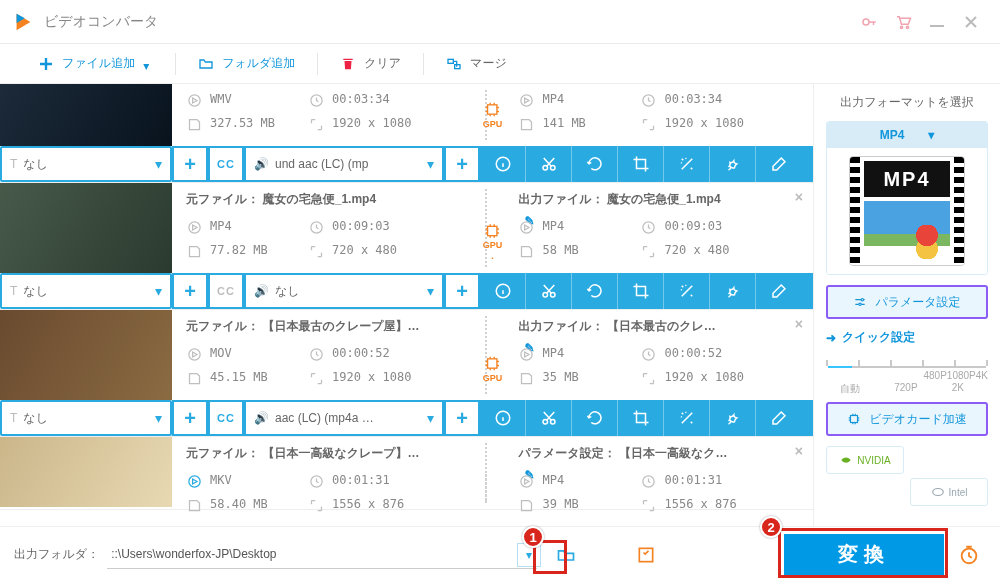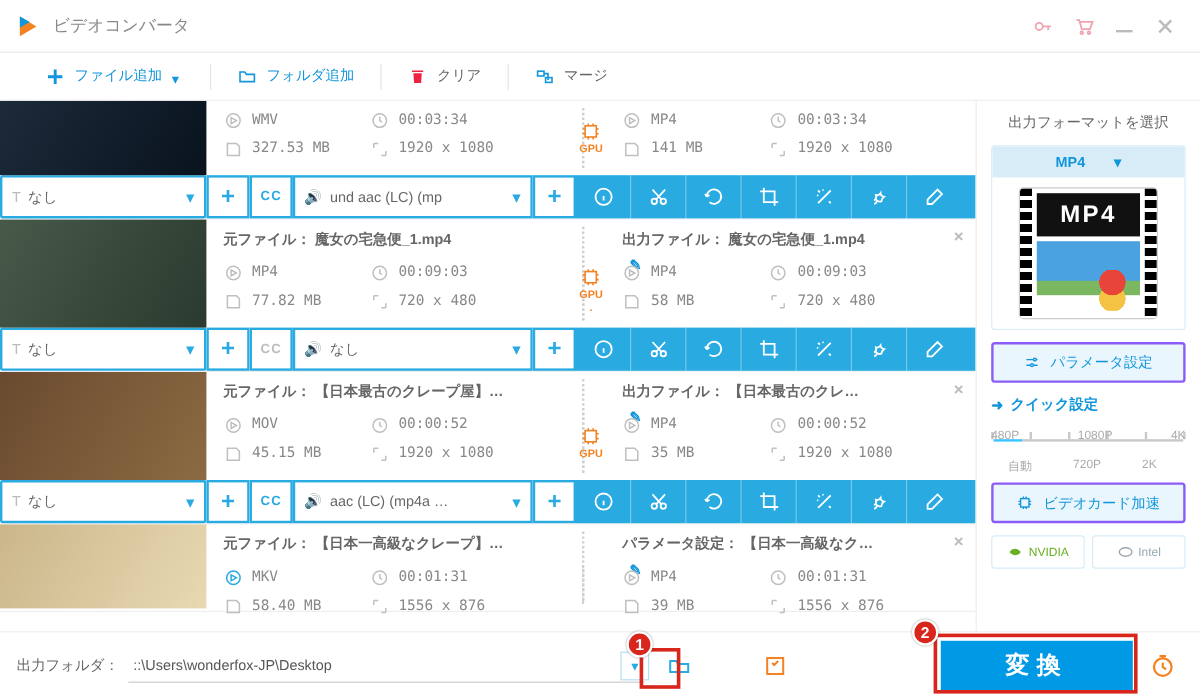--- a/index.html
+++ b/index.html
@@ -87,27 +87,27 @@
                 radial-gradient(circle at 50% 70%,#f5c342 0 40%,transparent 41%); }
 
   .side-btn { display:flex; align-items:center; justify-content:center; gap:8px; height:34px;
      border:2px solid #8b5cf6; background:#eaf6fd; color:#1296db; border-radius:3px; cursor:pointer; }
   .quick-title { color:#1296db; display:flex; align-items:center; gap:6px; font-weight:600; }
   .quick-scale { position:relative; height:36px; }
   .quick-scale .line { position:absolute; top:10px; left:2px; right:2px; height:2px;
     background:linear-gradient(90deg,#37c4ff 0 15%,#c9c9c9 15% 100%); }
   .quick-scale .ticks { position:absolute; top:4px; left:0; right:0; display:flex; justify-content:space-between; }
   .quick-scale .ticks span{ width:2px; height:6px; background:#c9c9c9; display:block; }
-  .quick-scale .labels { position:absolute; top:2px; left:0; right:0; display:flex; justify-content:space-between; font-size:10px; color:#aaa; }
+  .quick-scale .labels { position:absolute; top:14px; left:0; right:0; display:flex; justify-content:flex-end; font-size:10px; color:#aaa; }
   .quick-scale .labels2 { position:absolute; top:26px; left:14px; right:24px; display:flex; justify-content:space-between; font-size:10px; color:#aaa; }
 
   .gpu-row { display:flex; gap:6px; }
   .gpu-chip { flex:1; height:28px; border:1px solid #d7ecf7; border-radius:3px; display:flex; align-items:center; justify-content:center; gap:4px; font-size:10px; }
   .gpu-chip.nv { color:#6ab023; }
-  .gpu-chip.in { color:#9aa7b0; }
+  .gpu-chip.in { color:#9aa7b0;margin-top:32px; }
 
   
   .footer { height:56px; border-top:1px solid #eee; display:flex; align-items:center; padding:0 14px; gap:8px; position:relative; }
   .out-label { color:#666; }
   .out-path { flex:0 0 430px; height:28px; border:none; border-bottom:1px solid #ccc; padding:0 28px 0 4px; color:#555; font-size:12px; }
   .out-dd { width:24px; height:24px; border:1px solid #b7def2; display:flex; align-items:center; justify-content:center; color:#29abe2; cursor:pointer; margin-left:-28px; z-index:2; background:#fff; }
   .ic-btn { width:34px; height:30px; display:flex; align-items:center; justify-content:center; color:#29abe2; border-radius:3px; cursor:pointer; }
   .ic-btn.orange { color:#f58220; }
   .convert { width:160px; height:42px; background:#0099e5; color:#fff; font-size:20px; font-weight:700; letter-spacing:6px; display:flex; align-items:center; justify-content:center; cursor:pointer; border:none; }
   .callout { position:absolute; width:22px; height:22px; border-radius:50%; background:#d9261c; color:#fff; font-weight:700; display:flex; align-items:center; justify-content:center; font-size:13px; border:2px solid #fff; box-shadow:0 0 2px rgba(0,0,0,.4); z-index:10; }

